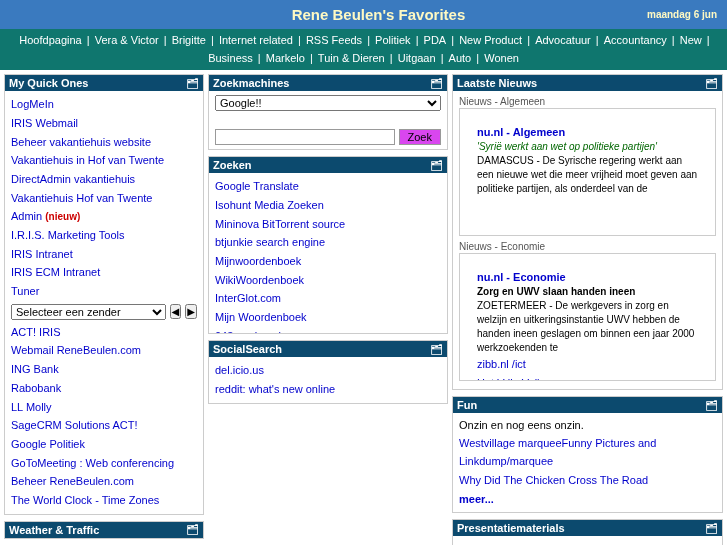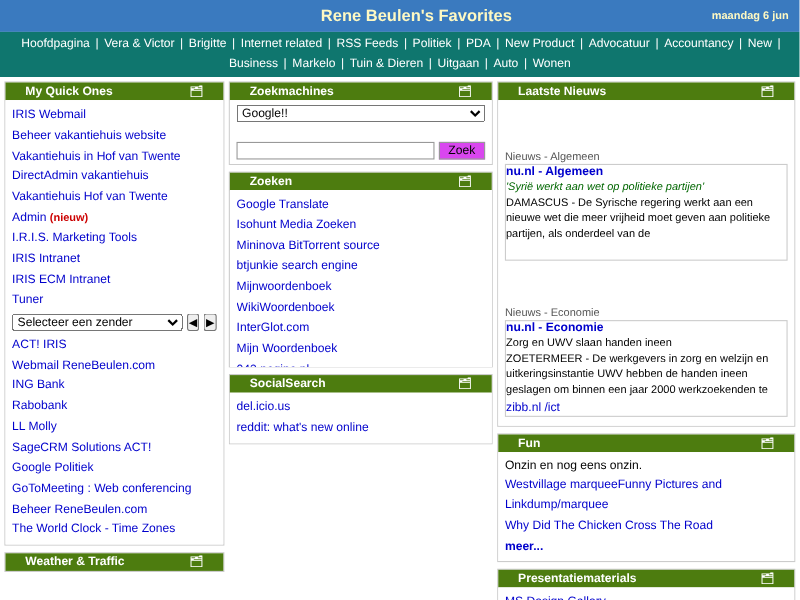--- a/index.html
+++ b/index.html
@@ -33,25 +33,25 @@
 
     
     #left-col { width: 200px; flex-shrink: 0; }
     
     #mid-col { width: 240px; flex-shrink: 0; }
     
     #right-col { flex: 1; }
 
     .section-box { margin-bottom: 6px; border: 1px solid #ccc; }
     .section-header {
-      background: #4d7c0f;
+      background: #0c4a6e;
       color: #fff;
       font-weight: bold;
       font-size: 11px;
-      padding: 2px 18px;
+      padding: 2px 4px;
       display: flex;
       justify-content: space-between;
       align-items: center;
     }
     .section-header .icon { font-size: 10px; }
     .section-content { padding: 4px 6px; background: #fff; }
 
     .section-content a, .link-item {
       display: block;
       color: #00c;
@@ -98,28 +98,27 @@
       background: #d946ef;
       border: 1px solid #999;
       font-size: 11px;
       padding: 1px 8px;
       cursor: pointer;
     }
     .nieuws-sub-header {
       font-size: 10px;
       color: #555;
       padding: 1px 0;
-      margin-top: 41px;
     }
     .nieuws-scroll {
       border: 1px solid #ccc;
-      height: 88px;
+      height: 128px;
       overflow-y: scroll;
       font-size: 11px;
-      padding: 0;
+      padding: 17px;
       margin-bottom: 4px;
     }
     .nieuws-title {
       font-weight: bold;
       color: #00c;
       font-size: 11px;
       margin-bottom: 2px;
     }
     .nieuws-body {
       font-size: 10px;
@@ -155,20 +154,21 @@
 <div id="main">
 
   <div id="left-col">
 
     <div class="section-box">
       <div class="section-header">
         <span>My Quick Ones</span>
         <span class="icon">🗂</span>
       </div>
       <div class="section-content" id="quick-ones-content">
+          <a href="#" class="link-item">LogMeIn</a>
           <a href="#" class="link-item">IRIS Webmail</a>
           <a href="#" class="link-item">Beheer vakantiehuis website</a>
           <a href="#" class="link-item">Vakantiehuis in Hof van Twente</a>
           <a href="#" class="link-item">DirectAdmin vakantiehuis</a>
           <a href="#" class="link-item">Vakantiehuis Hof van Twente</a>
           <a href="#" class="link-item">Admin <span class="nieuw-badge">(nieuw)</span></a>
           <a href="#" class="link-item">I.R.I.S. Marketing Tools</a>
           <a href="#" class="link-item">IRIS Intranet</a>
           <a href="#" class="link-item">IRIS ECM Intranet</a>
           <a href="#" class="link-item">Tuner</a>
@@ -261,21 +261,21 @@
       <div class="section-content">
         <div class="nieuws-sub-header">Nieuws - Algemeen</div>
         <div class="nieuws-scroll">
           <div class="nieuws-title">nu.nl - Algemeen</div>
           <div class="nieuws-body" style="color:#006600;font-style:italic;">'Syrië werkt aan wet op politieke partijen'</div>
           <div class="nieuws-body">DAMASCUS - De Syrische regering werkt aan een nieuwe wet die meer vrijheid moet geven aan politieke partijen, als onderdeel van de</div>
         </div>
         <div class="nieuws-sub-header">Nieuws - Economie</div>
         <div class="nieuws-scroll">
           <div class="nieuws-title">nu.nl - Economie</div>
-          <div class="nieuws-body" style="font-weight:normal;">Zorg en UWV slaan handen ineen</div>
+          <div class="nieuws-body" style="font-weight:bold;">Zorg en UWV slaan handen ineen</div>
           <div class="nieuws-body">ZOETERMEER - De werkgevers in zorg en welzijn en uitkeringsinstantie UWV hebben de handen ineen geslagen om binnen een jaar 2000 werkzoekenden te</div>
           <div id="economie-links">
               <a href="#" class="link-item">zibb.nl /ict</a>
               <a href="#" class="link-item">Het Vrije Volk</a>
             </div>
         </div>
       </div>
     </div>
 
     <div class="section-box">

